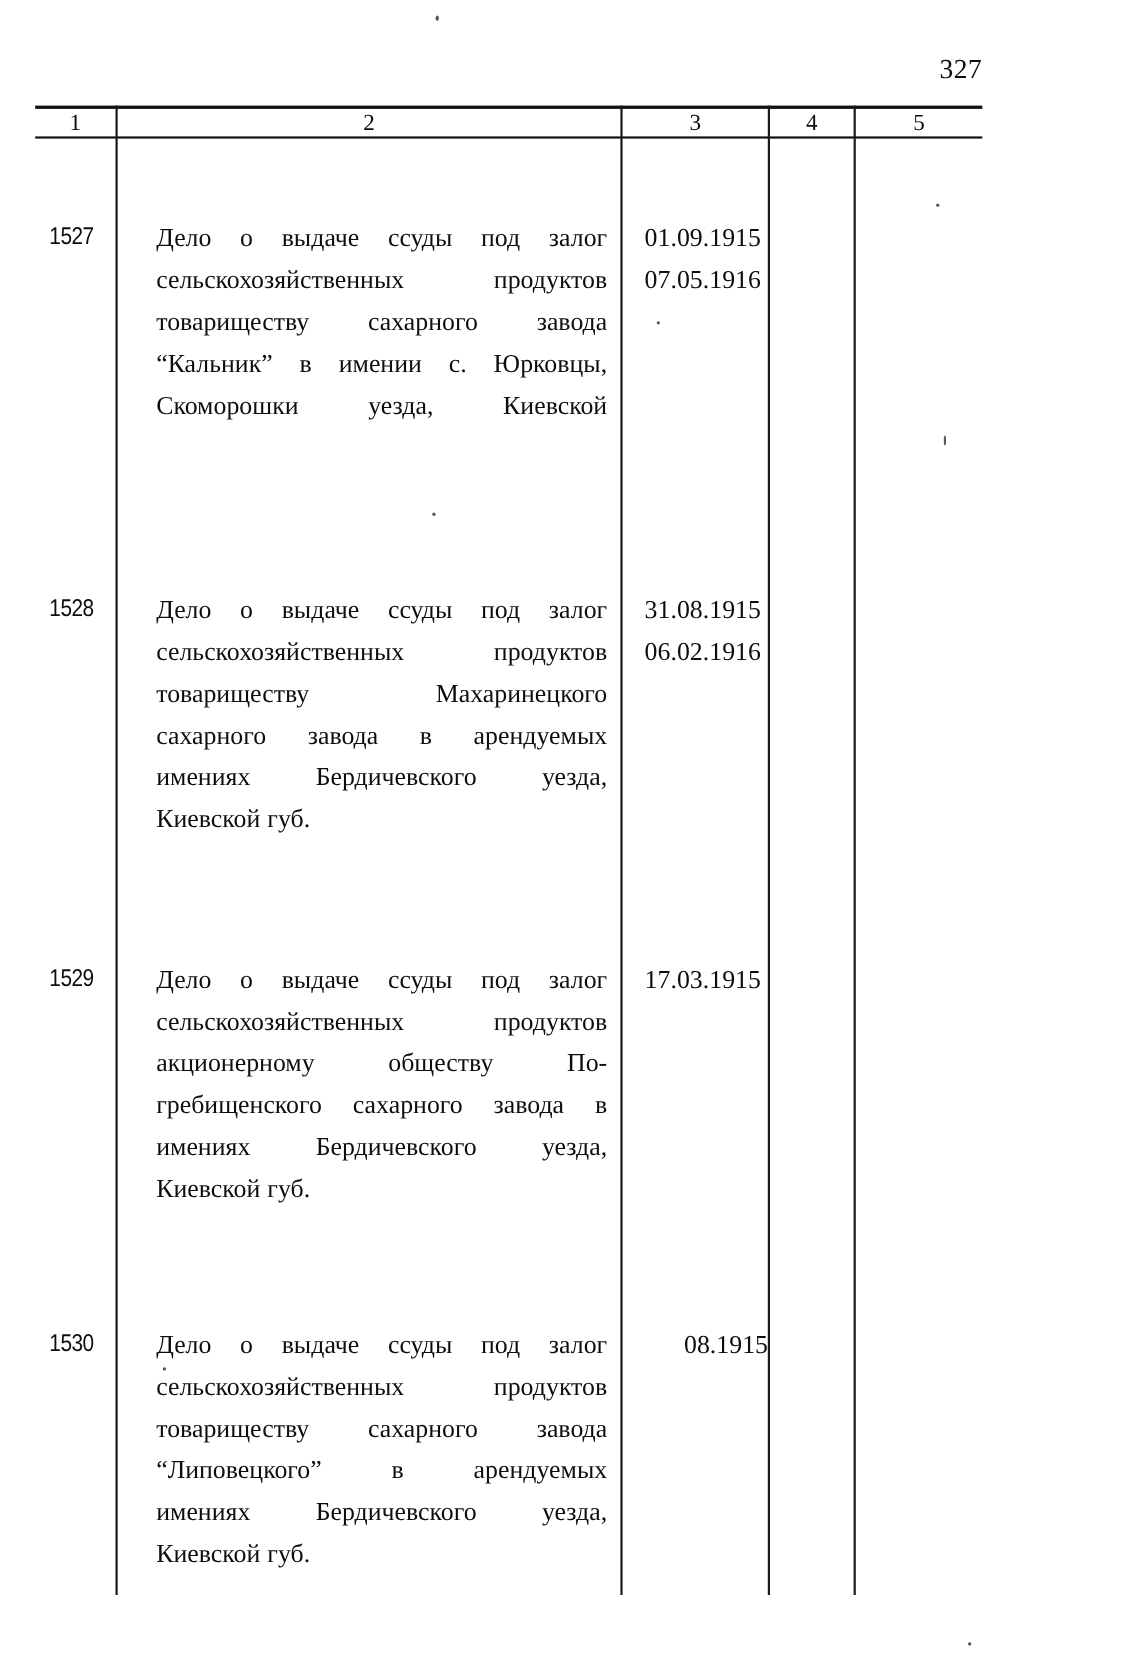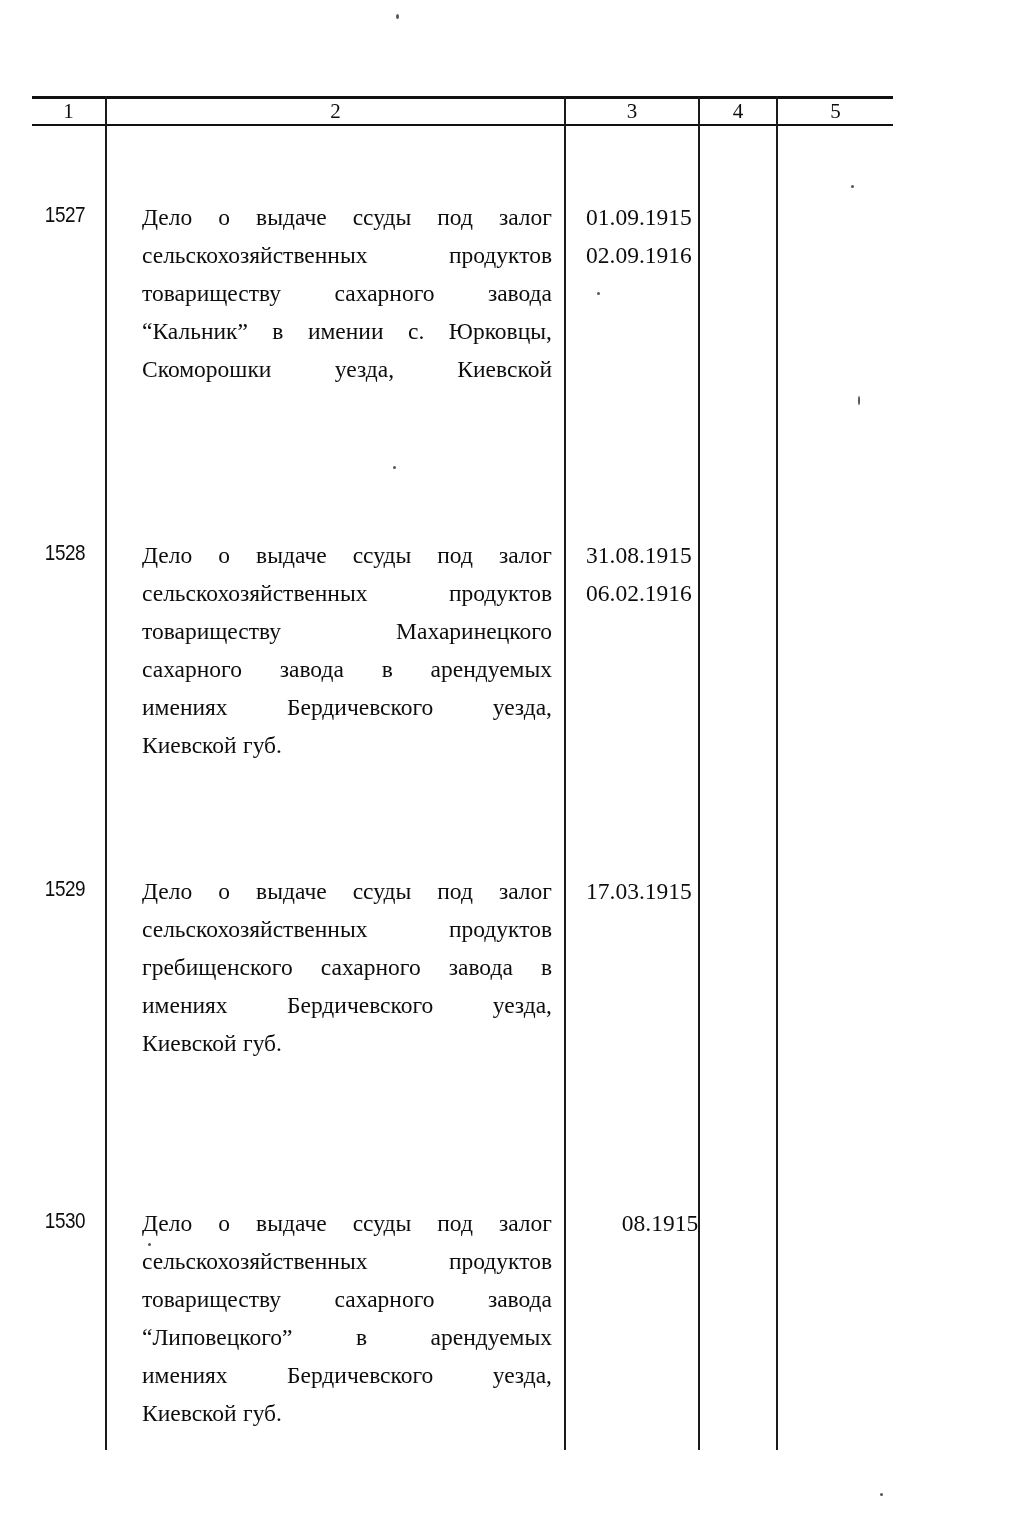--- a/index.html
+++ b/index.html
@@ -155,20 +155,21 @@
     position: absolute;
     background: #555;
     border-radius: 50%;
   }
 </style>
 </head>
 <body>
 
 <div class="page">
 
+  <div class="page-number">327</div>
 
   <div class="table-wrap">
 
     <div class="rule rule-top"></div>
     <div class="rule rule-bottom"></div>
 
     <div class="vrule" style="left:73px;  height:1354px;"></div>
     <div class="vrule" style="left:532px; height:1354px;"></div>
     <div class="vrule" style="left:666px; height:1354px;"></div>
     <div class="vrule" style="left:744px; height:1354px;"></div>
@@ -211,21 +212,21 @@
               <span>Юрковцы,</span>
             </span>
             <span class="ln j">
               <span>Скоморошки</span>
               <span>уезда,</span>
               <span>Киевской</span>
             </span>
           </div>
         <div class="cell-date left">
             <div>01.09.1915</div>
-            <div>02.09.1916</div>
+            <div>07.05.1916</div>
           </div>
         <div class="cell-col4"></div>
         <div class="cell-col5"></div>
       </div>
 
       <div class="row" style="top:410px;">
         <div class="cell-id" style="top:4px;">1528</div>
         <div class="cell-desc">
             <span class="ln j">
               <span>Дело</span>
@@ -271,20 +272,25 @@
               <span>Дело</span>
               <span>о</span>
               <span>выдаче</span>
               <span>ссуды</span>
               <span>под</span>
               <span>залог</span>
             </span>
             <span class="ln j">
               <span>сельскохозяйственных</span>
               <span>продуктов</span>
+            </span>
+            <span class="ln j">
+              <span>акционерному</span>
+              <span>обществу</span>
+              <span>По-</span>
             </span>
             <span class="ln j">
               <span>гребищенского</span>
               <span>сахарного</span>
               <span>завода</span>
               <span>в</span>
             </span>
             <span class="ln j">
               <span>имениях</span>
               <span>Бердичевского</span>

